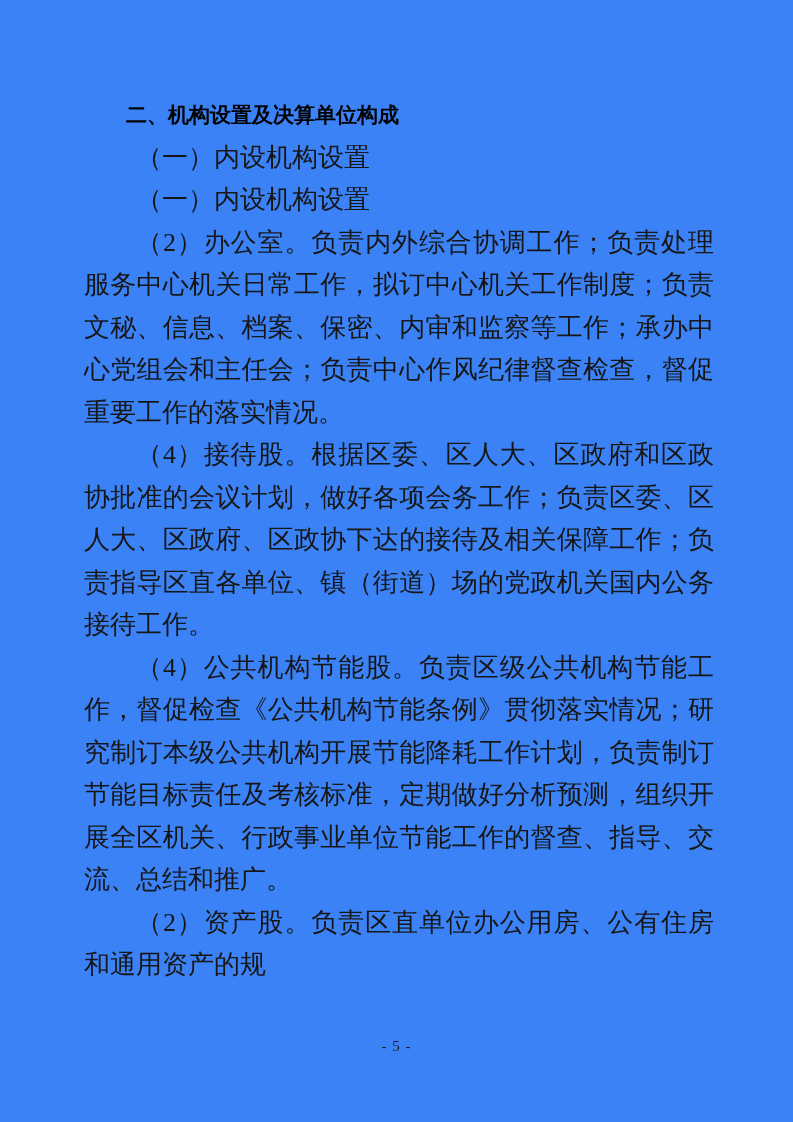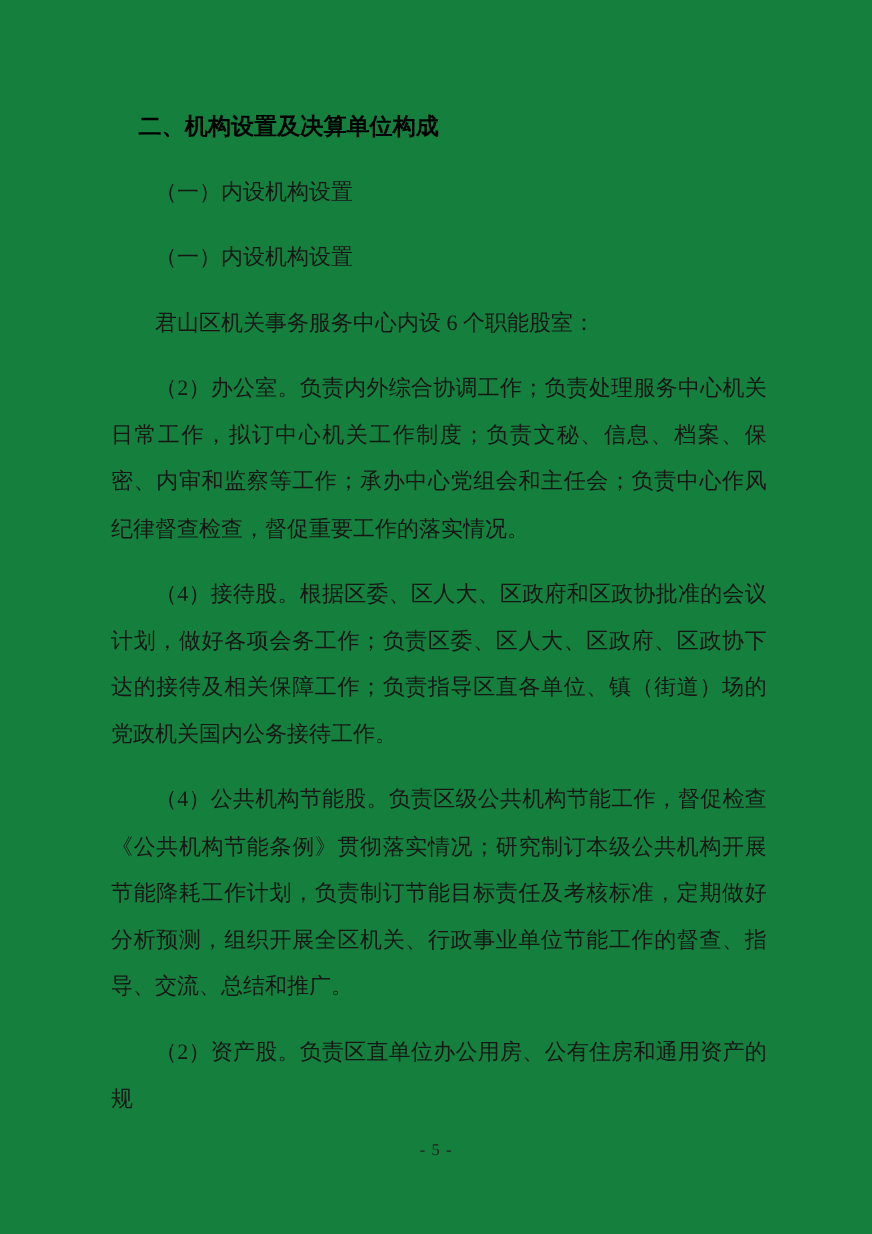--- a/index.html
+++ b/index.html
@@ -4,43 +4,43 @@
 <style>
   html, body {
     margin: 0;
     padding: 0;
     background: #ffffff;
   }
   .page {
     position: relative;
     width: 793px;
     height: 1122px;
-    background: #15803d;
+    background: #3b82f6;
     overflow: hidden;
     font-family: "Liberation Serif", "DejaVu Serif", serif;
     color: #161616;
   }
   .content {
     position: absolute;
     left: 84px;
     top: 94px;
     width: 630px;
   }
   .doc-title {
     margin: 0;
     font-size: 21px;
     line-height: 42.5px;
     font-weight: bold;
     color: #000000;
     text-indent: 2em;
     white-space: nowrap;
   }
   .para {
-    margin: 17px;
-    font-size: 20px;
+    margin: 0;
+    font-size: 26px;
     line-height: 42.5px;
     text-align: justify;
     text-indent: 2em;
     word-break: break-all;
   }
   .footer {
     position: absolute;
     left: 0;
     right: 0;
     top: 1036px;
@@ -52,20 +52,19 @@
   }
 </style>
 </head>
 <body>
 
 <div class="page">
   <div class="content">
     <h1 class="doc-title">二、机构设置及决算单位构成</h1>
     <p class="para">（一）内设机构设置</p>
     <p class="para">（一）内设机构设置</p>
-    <p class="para">君山区机关事务服务中心内设 6 个职能股室：</p>
     <p class="para">（2）办公室。负责内外综合协调工作；负责处理服务中心机关日常工作，拟订中心机关工作制度；负责文秘、信息、档案、保密、内审和监察等工作；承办中心党组会和主任会；负责中心作风纪律督查检查，督促重要工作的落实情况。</p>
     <p class="para">（4）接待股。根据区委、区人大、区政府和区政协批准的会议计划，做好各项会务工作；负责区委、区人大、区政府、区政协下达的接待及相关保障工作；负责指导区直各单位、镇（街道）场的党政机关国内公务接待工作。</p>
     <p class="para">（4）公共机构节能股。负责区级公共机构节能工作，督促检查《公共机构节能条例》贯彻落实情况；研究制订本级公共机构开展节能降耗工作计划，负责制订节能目标责任及考核标准，定期做好分析预测，组织开展全区机关、行政事业单位节能工作的督查、指导、交流、总结和推广。</p>
     <p class="para">（2）资产股。负责区直单位办公用房、公有住房和通用资产的规</p>
   </div>
   <div class="footer">- 5 -</div>
 </div>
 
 </body></html>

